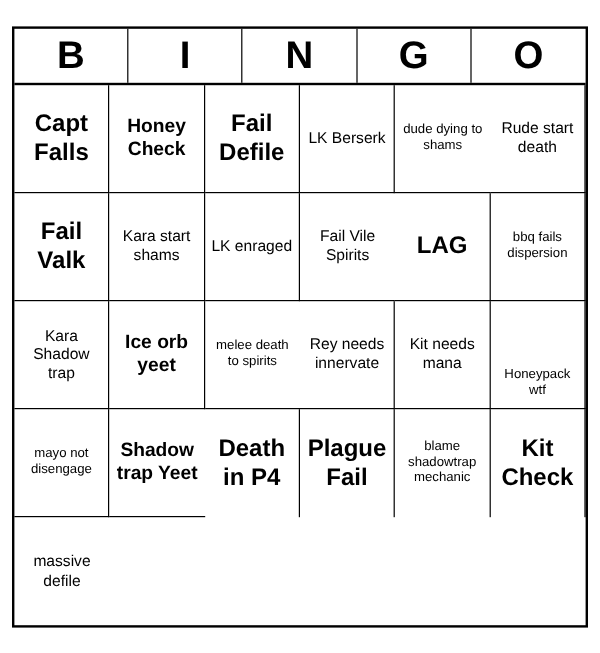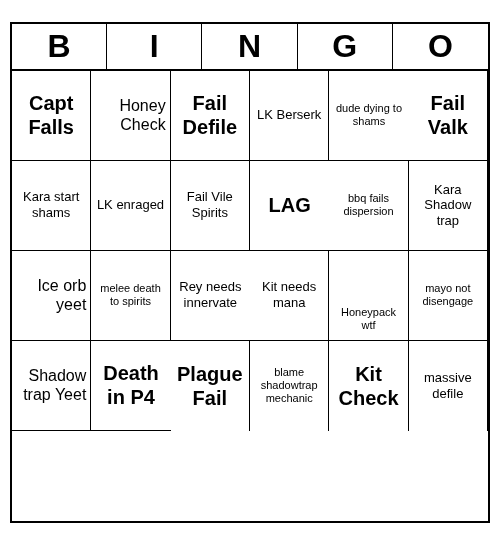--- a/index.html
+++ b/index.html
@@ -59,22 +59,21 @@
     }
     .cell-text {
       font-size: 13px;
     }
     .cell-text.large {
       font-size: 20px;
       font-weight: bold;
     }
     .cell-text.medium {
       font-size: 16px;
-      font-weight: normal;
-      text-align: right;
+      font-weight: bold;
     }
   </style>
 </head>
 <body>
 
 <div class="bingo-card">
   <div class="bingo-header">
   <div class="bingo-header-cell">B</div>
       <div class="bingo-header-cell">I</div>
       <div class="bingo-header-cell">N</div>
@@ -89,20 +88,23 @@
         <span class="cell-text medium">Honey Check</span>
       </div>
       <div class="bingo-cell">
         <span class="cell-text large">Fail Defile</span>
       </div>
       <div class="bingo-cell">
         <span class="cell-text">LK Berserk</span>
       </div>
       <div class="bingo-cell">
         <span class="cell-text" style="font-size: 11px;">dude dying to shams</span>
+      </div>
+      <div class="bingo-cell">
+        <span class="cell-text">Rude start death</span>
       </div>
       <div class="bingo-cell">
         <span class="cell-text large">Fail Valk</span>
       </div>
       <div class="bingo-cell">
         <span class="cell-text">Kara start shams</span>
       </div>
       <div class="bingo-cell">
         <span class="cell-text">LK enraged</span>
       </div>

